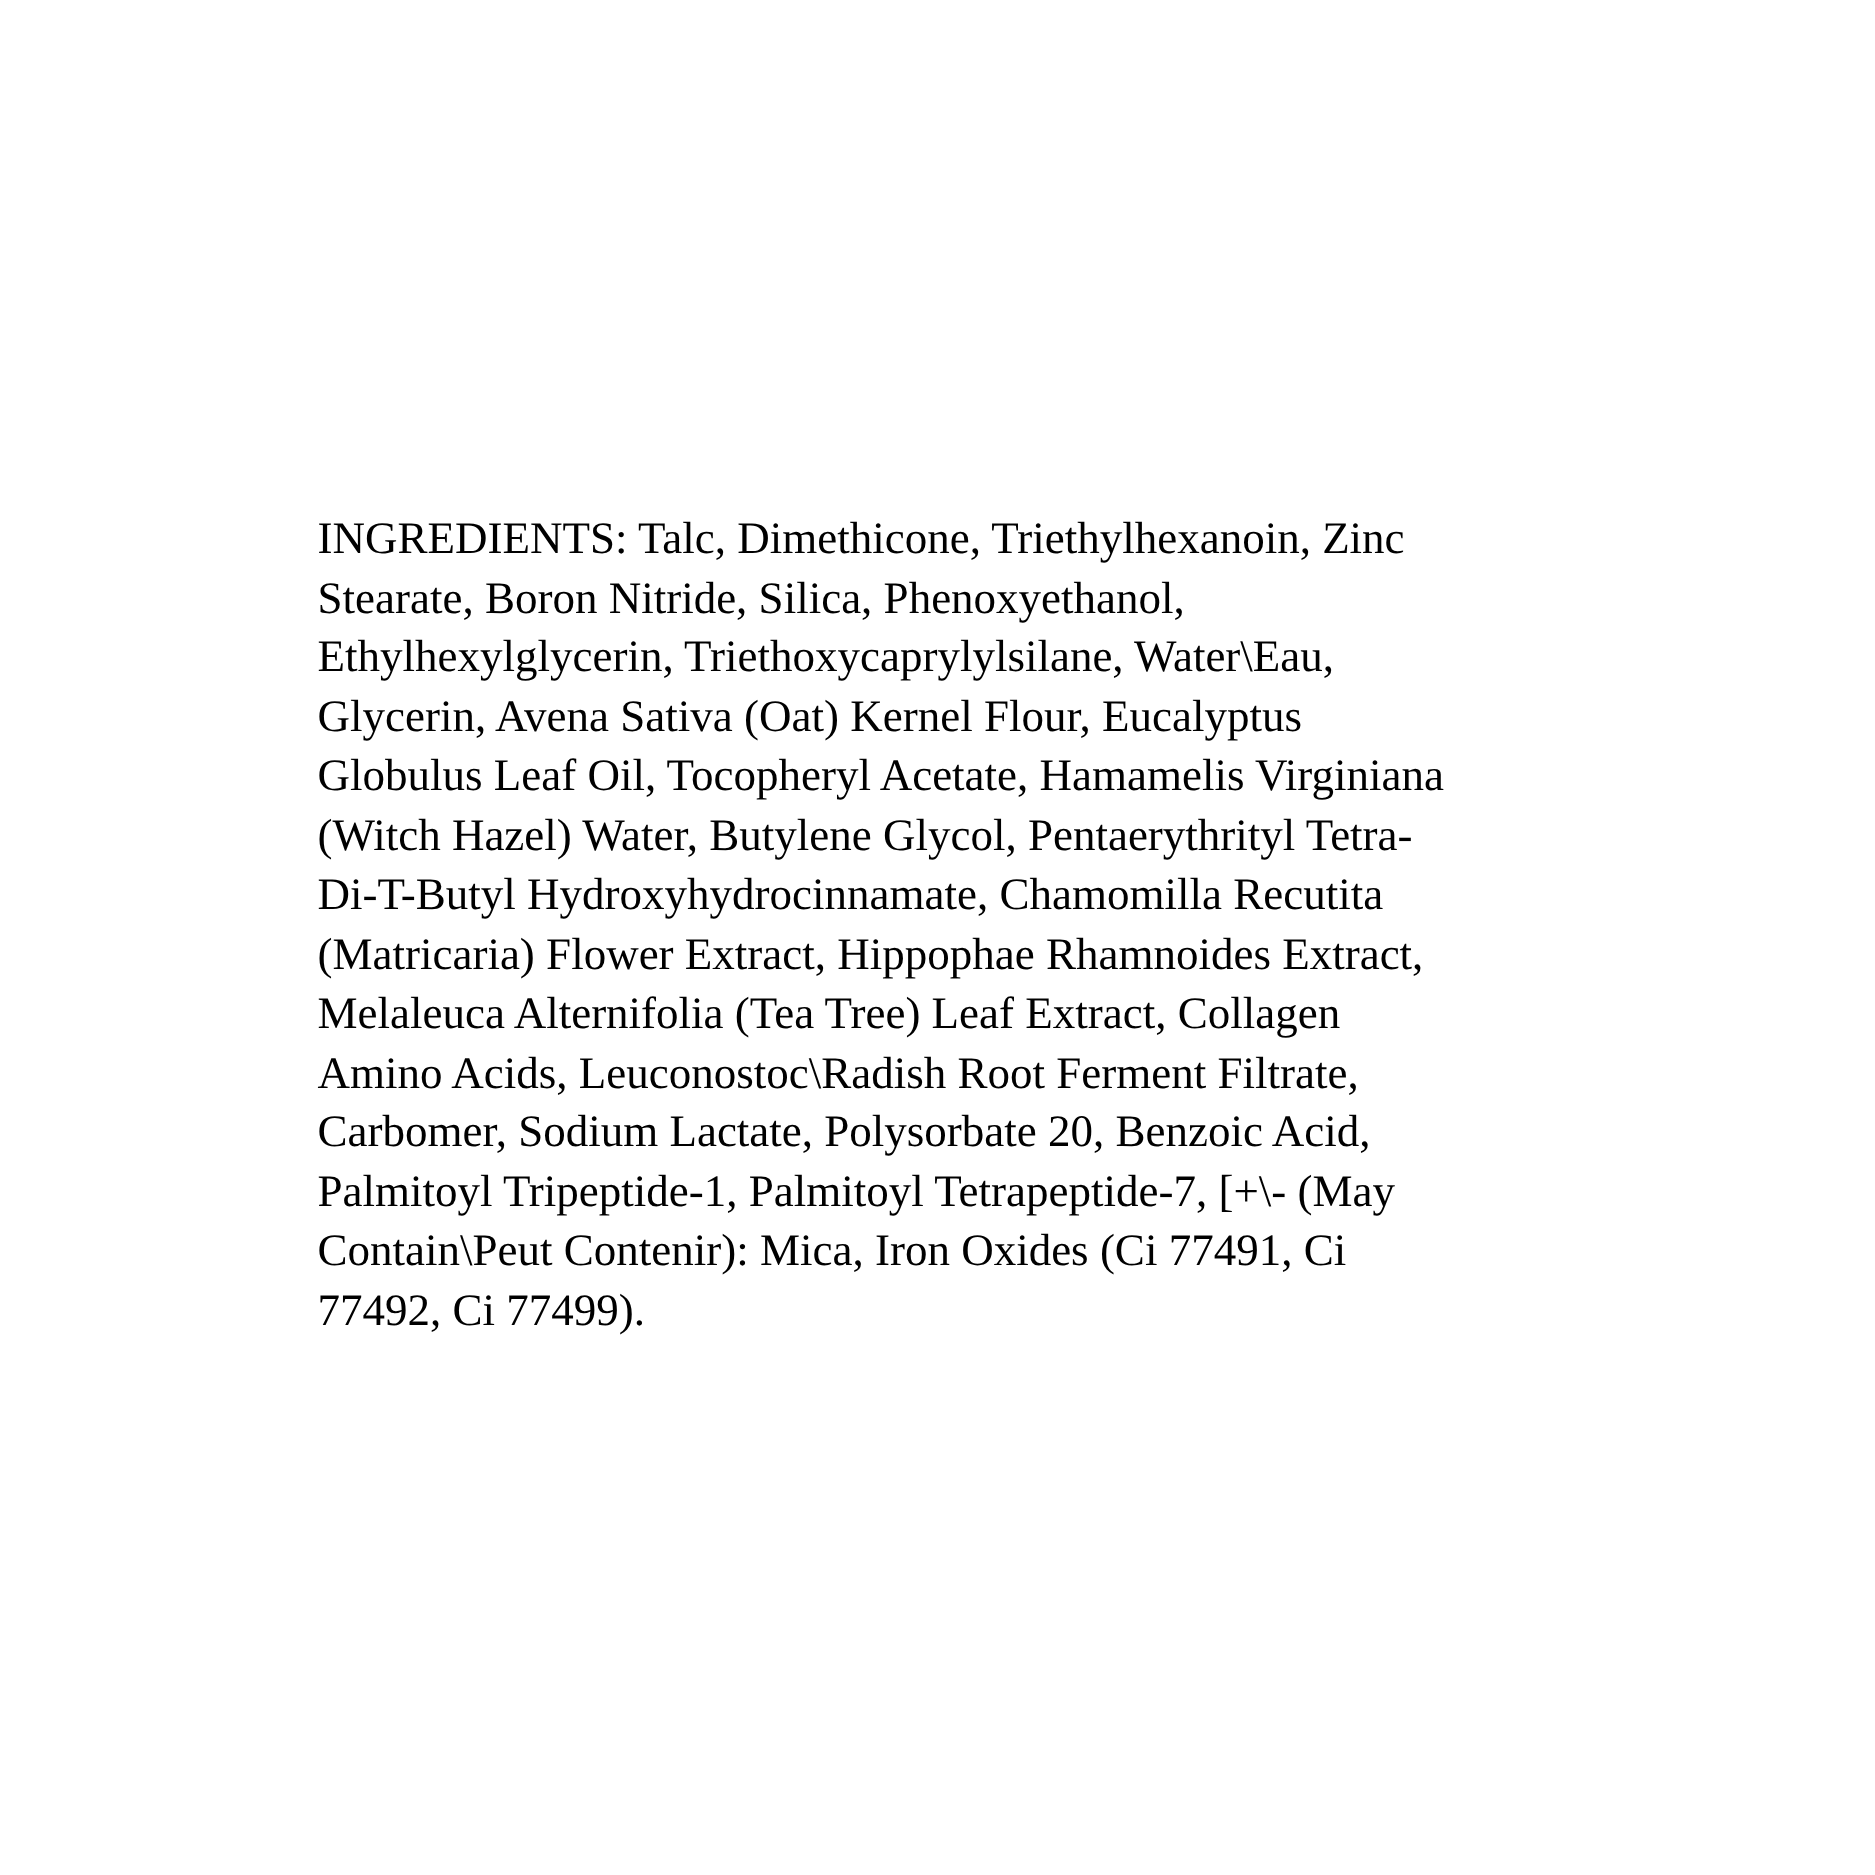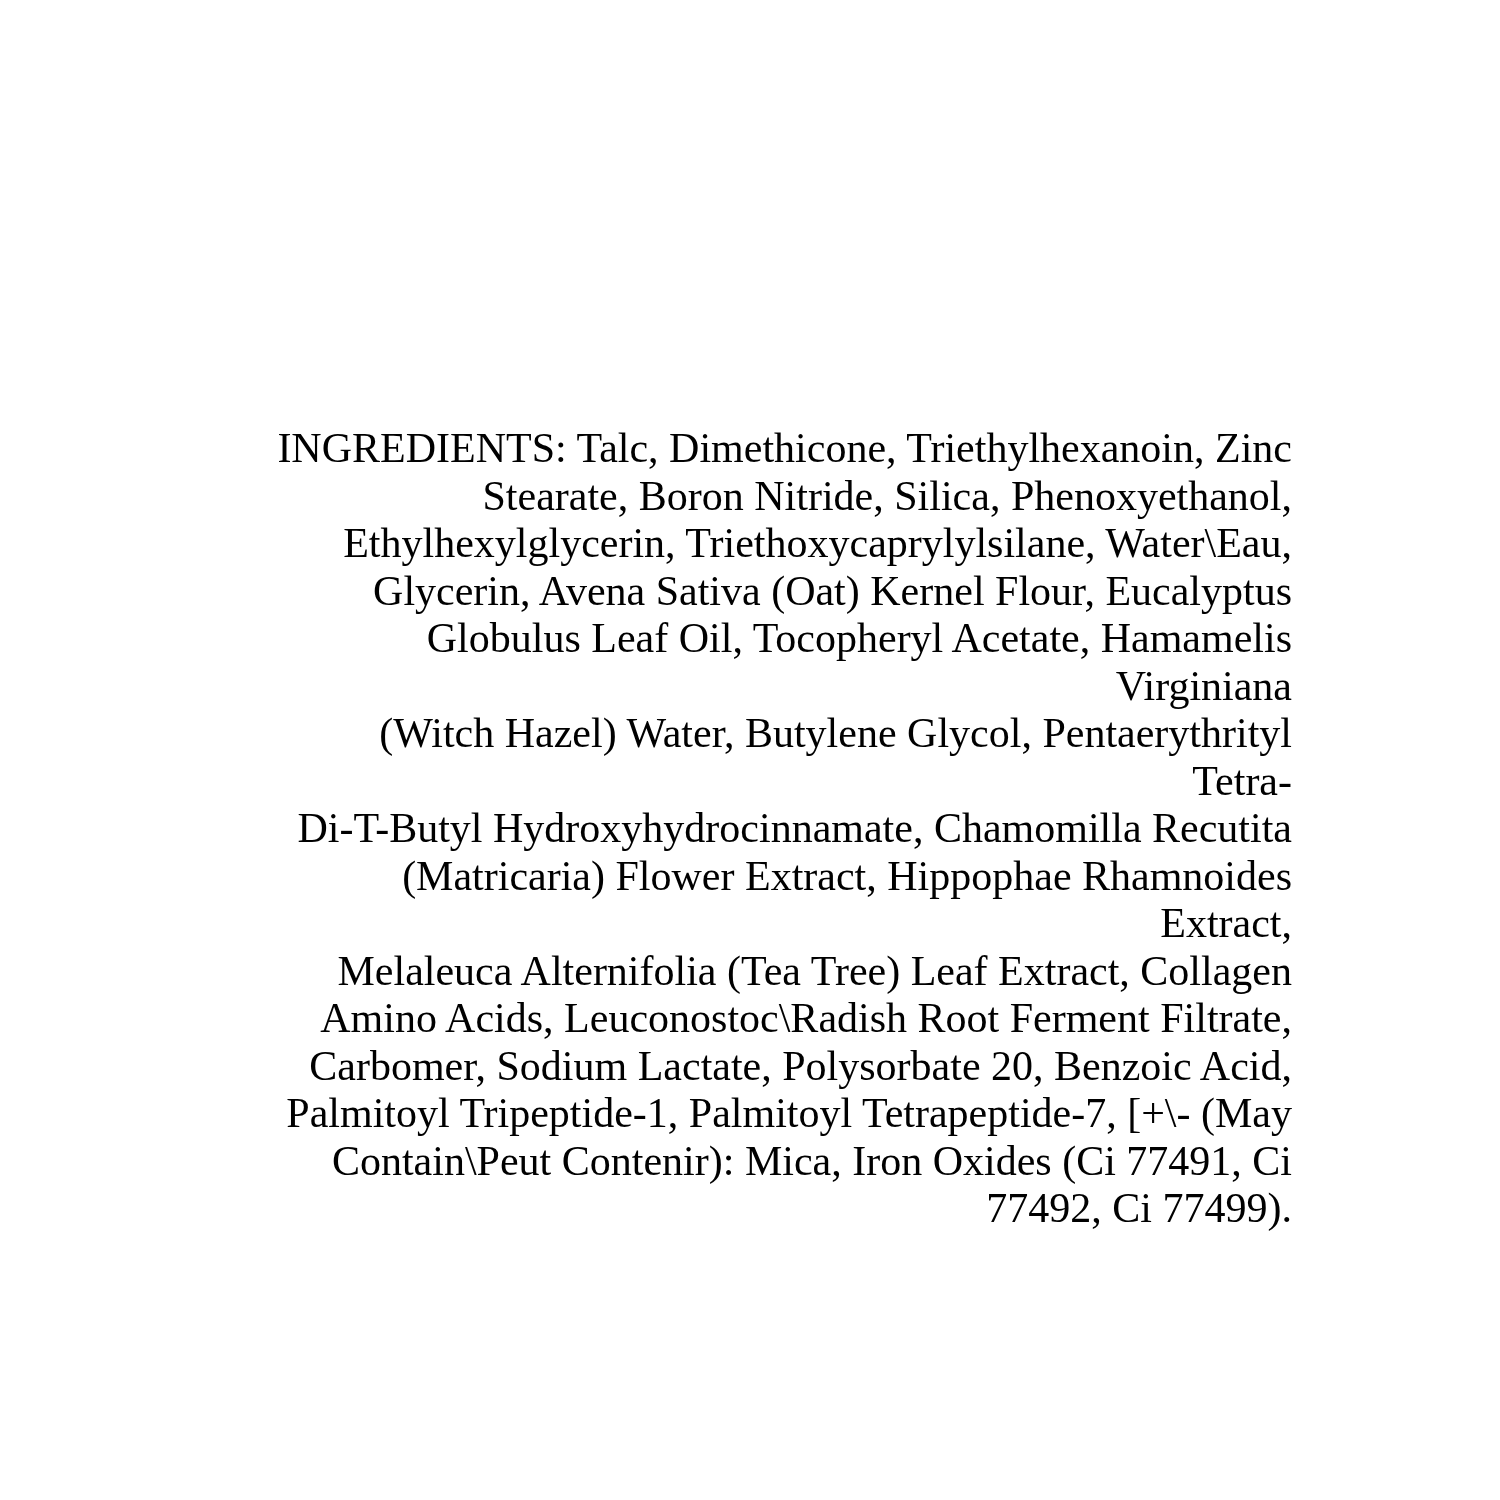--- a/index.html
+++ b/index.html
@@ -16,28 +16,27 @@
   .page {
     position: absolute;
     inset: 0;
     background: #ffffff;
   }
   .ingredients-text {
     position: absolute;
     left: 254px;
     top: 407px;
     width: 1020px;
-    margin: 18px;
+    margin: 0;
     font-family: "Liberation Serif", "DejaVu Serif", serif;
-    font-size: 42px;
+    font-size: 36px;
     line-height: 47.5px;
     color: #000000;
     white-space: pre-line;
     letter-spacing: 0px;
-    text-align: right;
   }
 </style>
 </head>
 <body>
 
 <div class="page">
   <p class="ingredients-text">INGREDIENTS: Talc, Dimethicone, Triethylhexanoin, Zinc
 Stearate, Boron Nitride, Silica, Phenoxyethanol,
 Ethylhexylglycerin, Triethoxycaprylylsilane, Water\Eau,
 Glycerin, Avena Sativa (Oat) Kernel Flour, Eucalyptus

